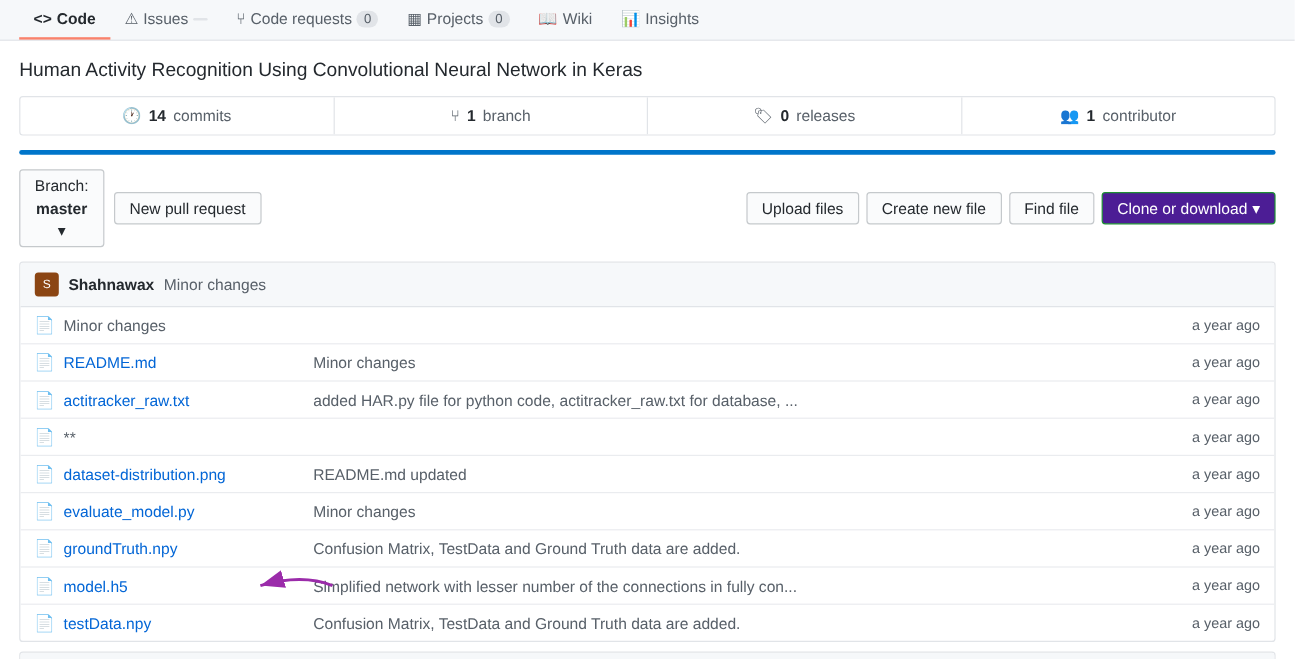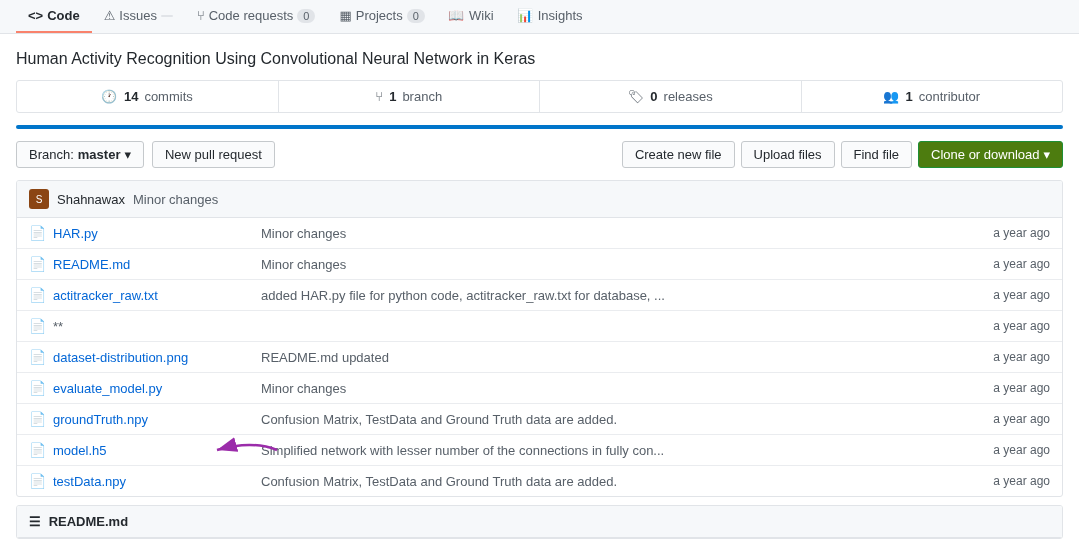--- a/index.html
+++ b/index.html
@@ -86,32 +86,33 @@
       padding: 5px 12px;
       font-size: 13px;
       border-radius: 3px;
       border: 1px solid #c5c9cc;
       background: #fafbfc;
       cursor: pointer;
       color: #24292e;
       white-space: nowrap;
     }
     .btn-green {
-      background: #4d7c0f;
+      background: #4c1d95;
       color: #fff;
       border-color: #1e8f35;
       display: flex;
       align-items: center;
       gap: 4px;
     }
 
     .branch-btn {
       display: flex;
       align-items: center;
       gap: 4px;
+      flex-direction: column;
     }
 
     .file-table {
       margin: 0 16px;
       border: 1px solid #e1e4e8;
       border-radius: 3px;
       overflow: hidden;
     }
 
     .file-table-header {
@@ -130,21 +131,21 @@
       display: flex;
       align-items: center;
       justify-content: center;
       color: #fff;
       font-size: 10px;
       flex-shrink: 0;
       overflow: hidden;
     }
     .file-table-header .author-name {
       color: #24292e;
-      font-weight: 400;
+      font-weight: 700;
       font-size: 13px;
     }
     .file-table-header .commit-msg {
       color: #586069;
       font-size: 13px;
     }
     .file-table-header .commit-meta {
       margin-left: auto;
       font-size: 12px;
       color: #586069;
@@ -276,41 +277,40 @@
 <div class="toolbar">
   <div class="toolbar-left">
     <button class="btn branch-btn">
       <span>Branch:</span>
       <strong>master</strong>
       <span>▾</span>
     </button>
     <button class="btn">New pull request</button>
   </div>
   <div class="toolbar-right">
+    <button class="btn">Upload files</button>
     <button class="btn">Create new file</button>
-    <button class="btn">Upload files</button>
     <button class="btn">Find file</button>
     <button class="btn btn-green">
       <span>Clone or download</span>
       <span>▾</span>
     </button>
   </div>
 </div>
 
 <div class="file-table">
 
   <div class="file-table-header">
     <div class="avatar">S</div>
     <span class="author-name">Shahnawax</span>
     <span class="commit-msg">Minor changes</span>
   </div>
 
   <div class="file-row">
     <span class="file-icon">📄</span>
-    <a class="file-name">HAR.py</a>
     <span class="file-message">Minor changes</span>
     <span class="file-time">a year ago</span>
   </div>
   <div class="file-row">
     <span class="file-icon">📄</span>
     <a class="file-name">README.md</a>
     <span class="file-message">Minor changes</span>
     <span class="file-time">a year ago</span>
   </div>
   <div class="file-row">

